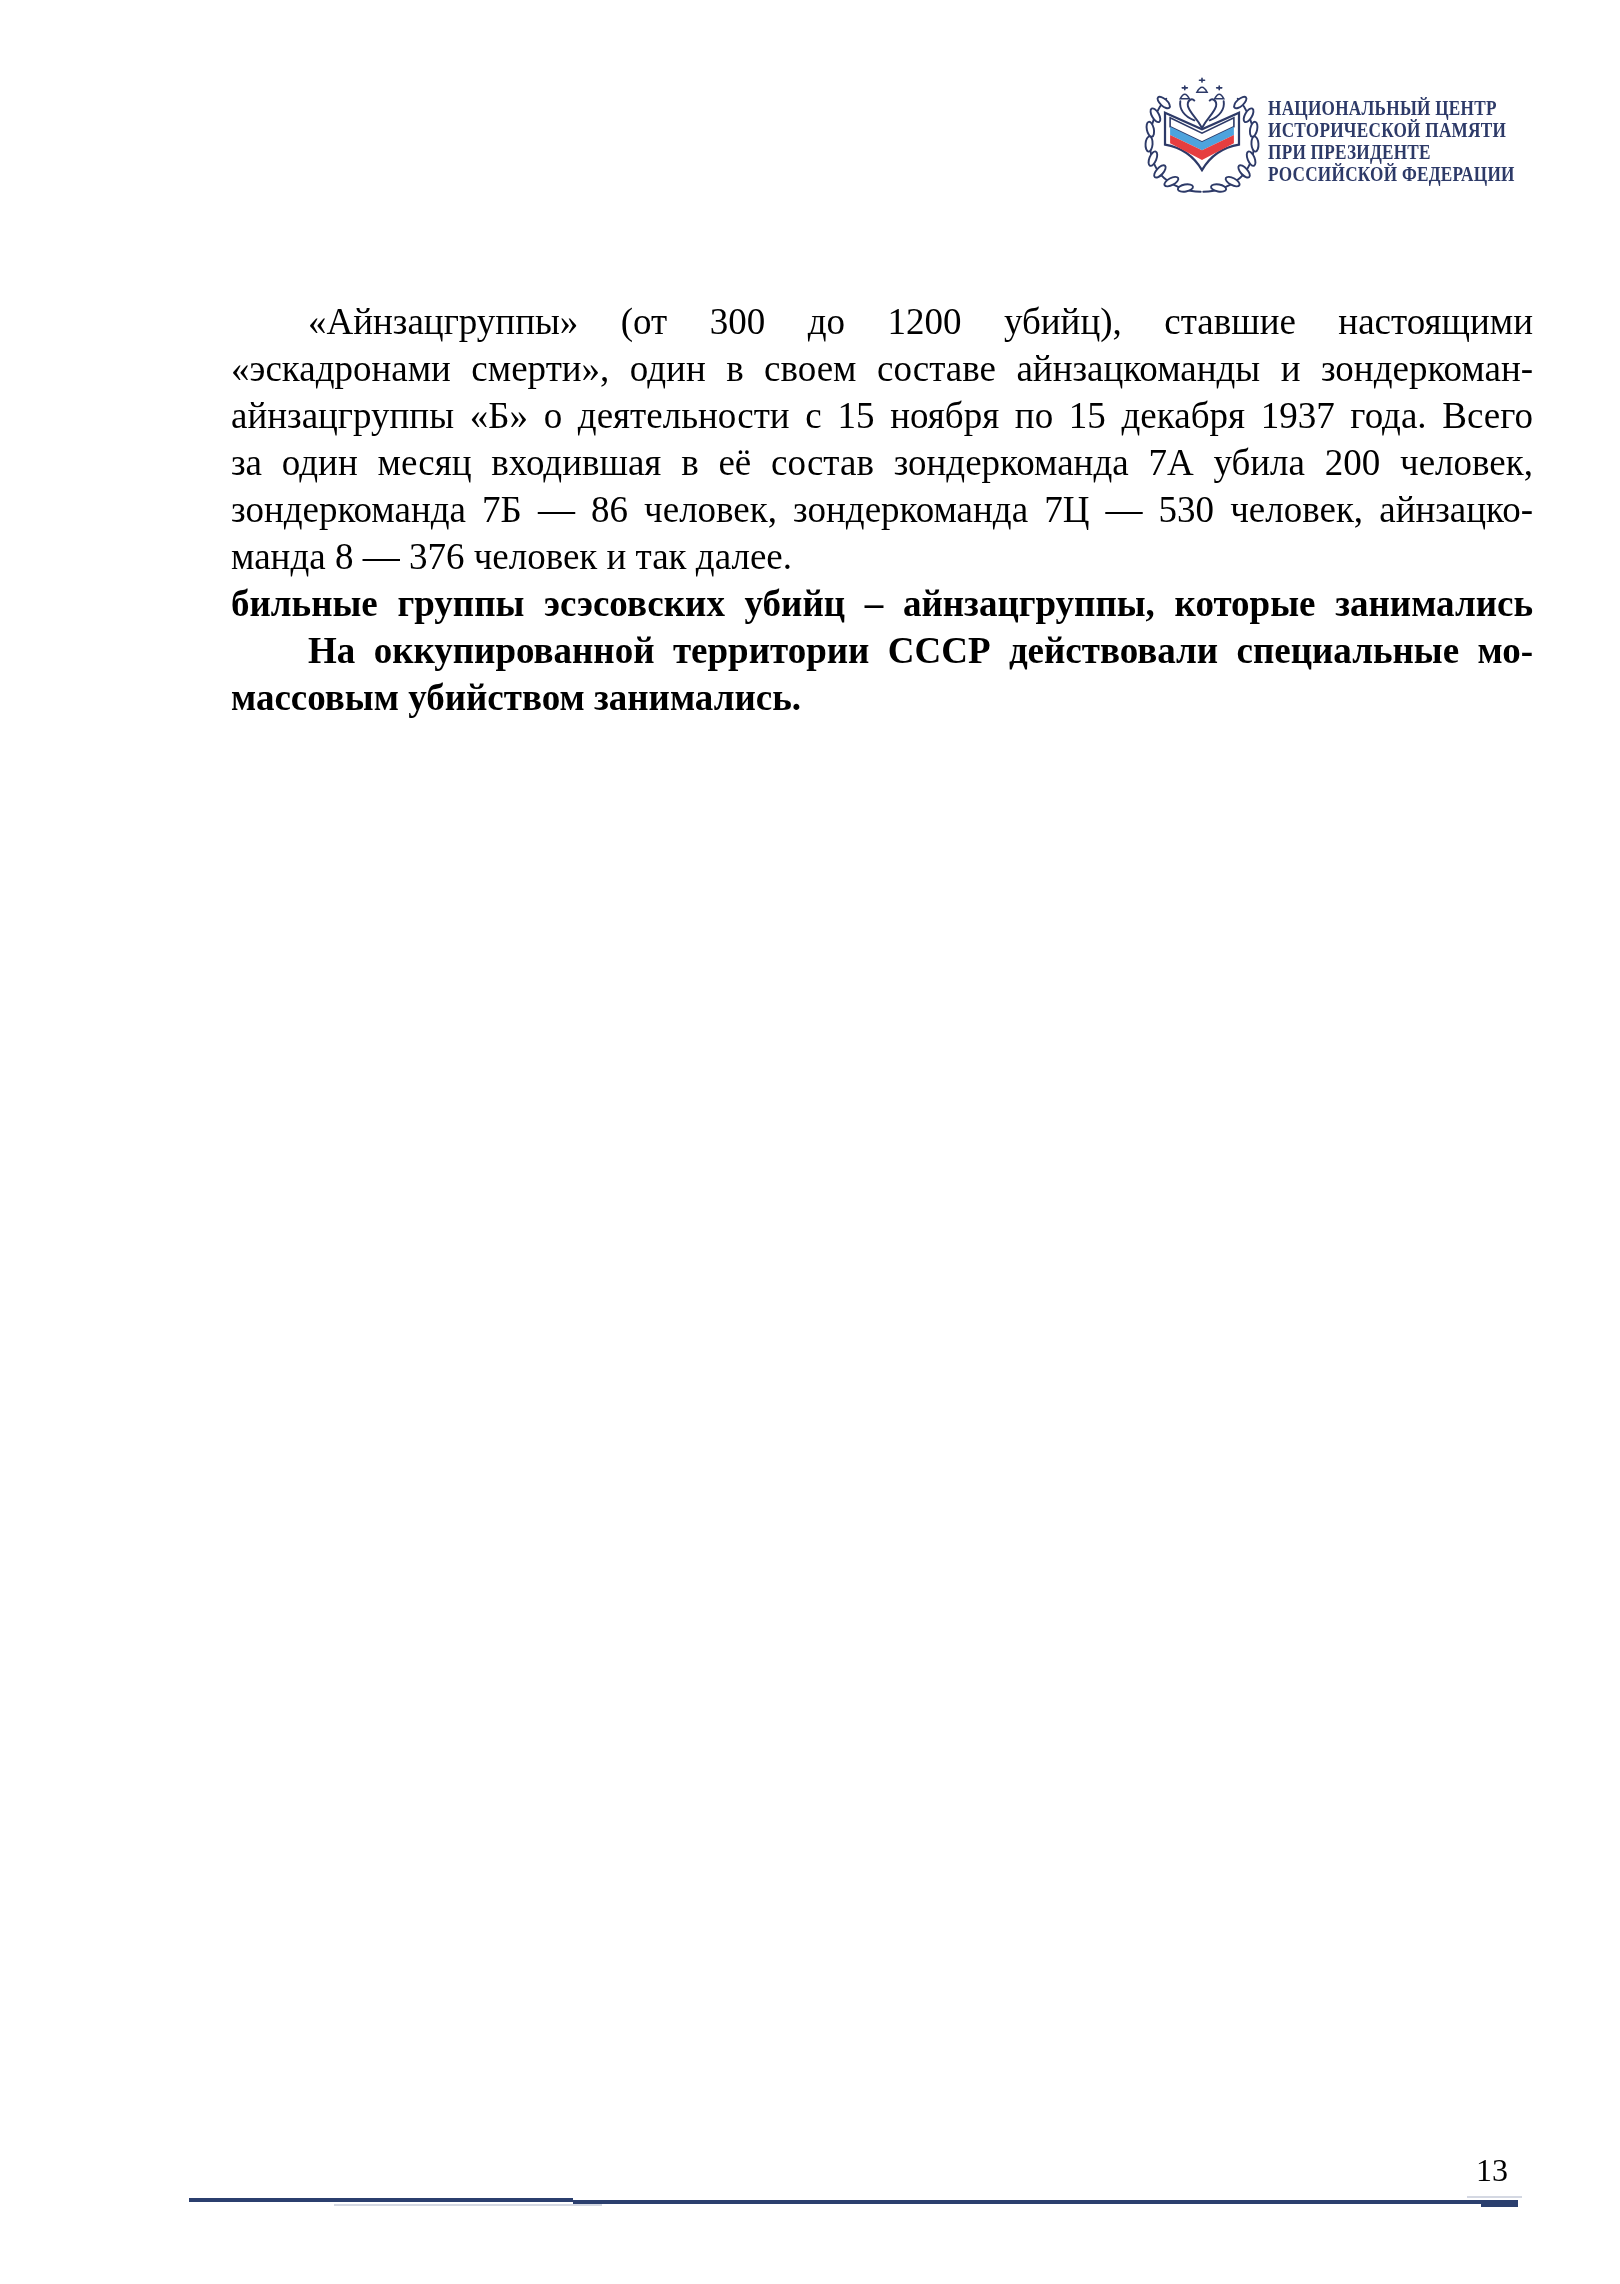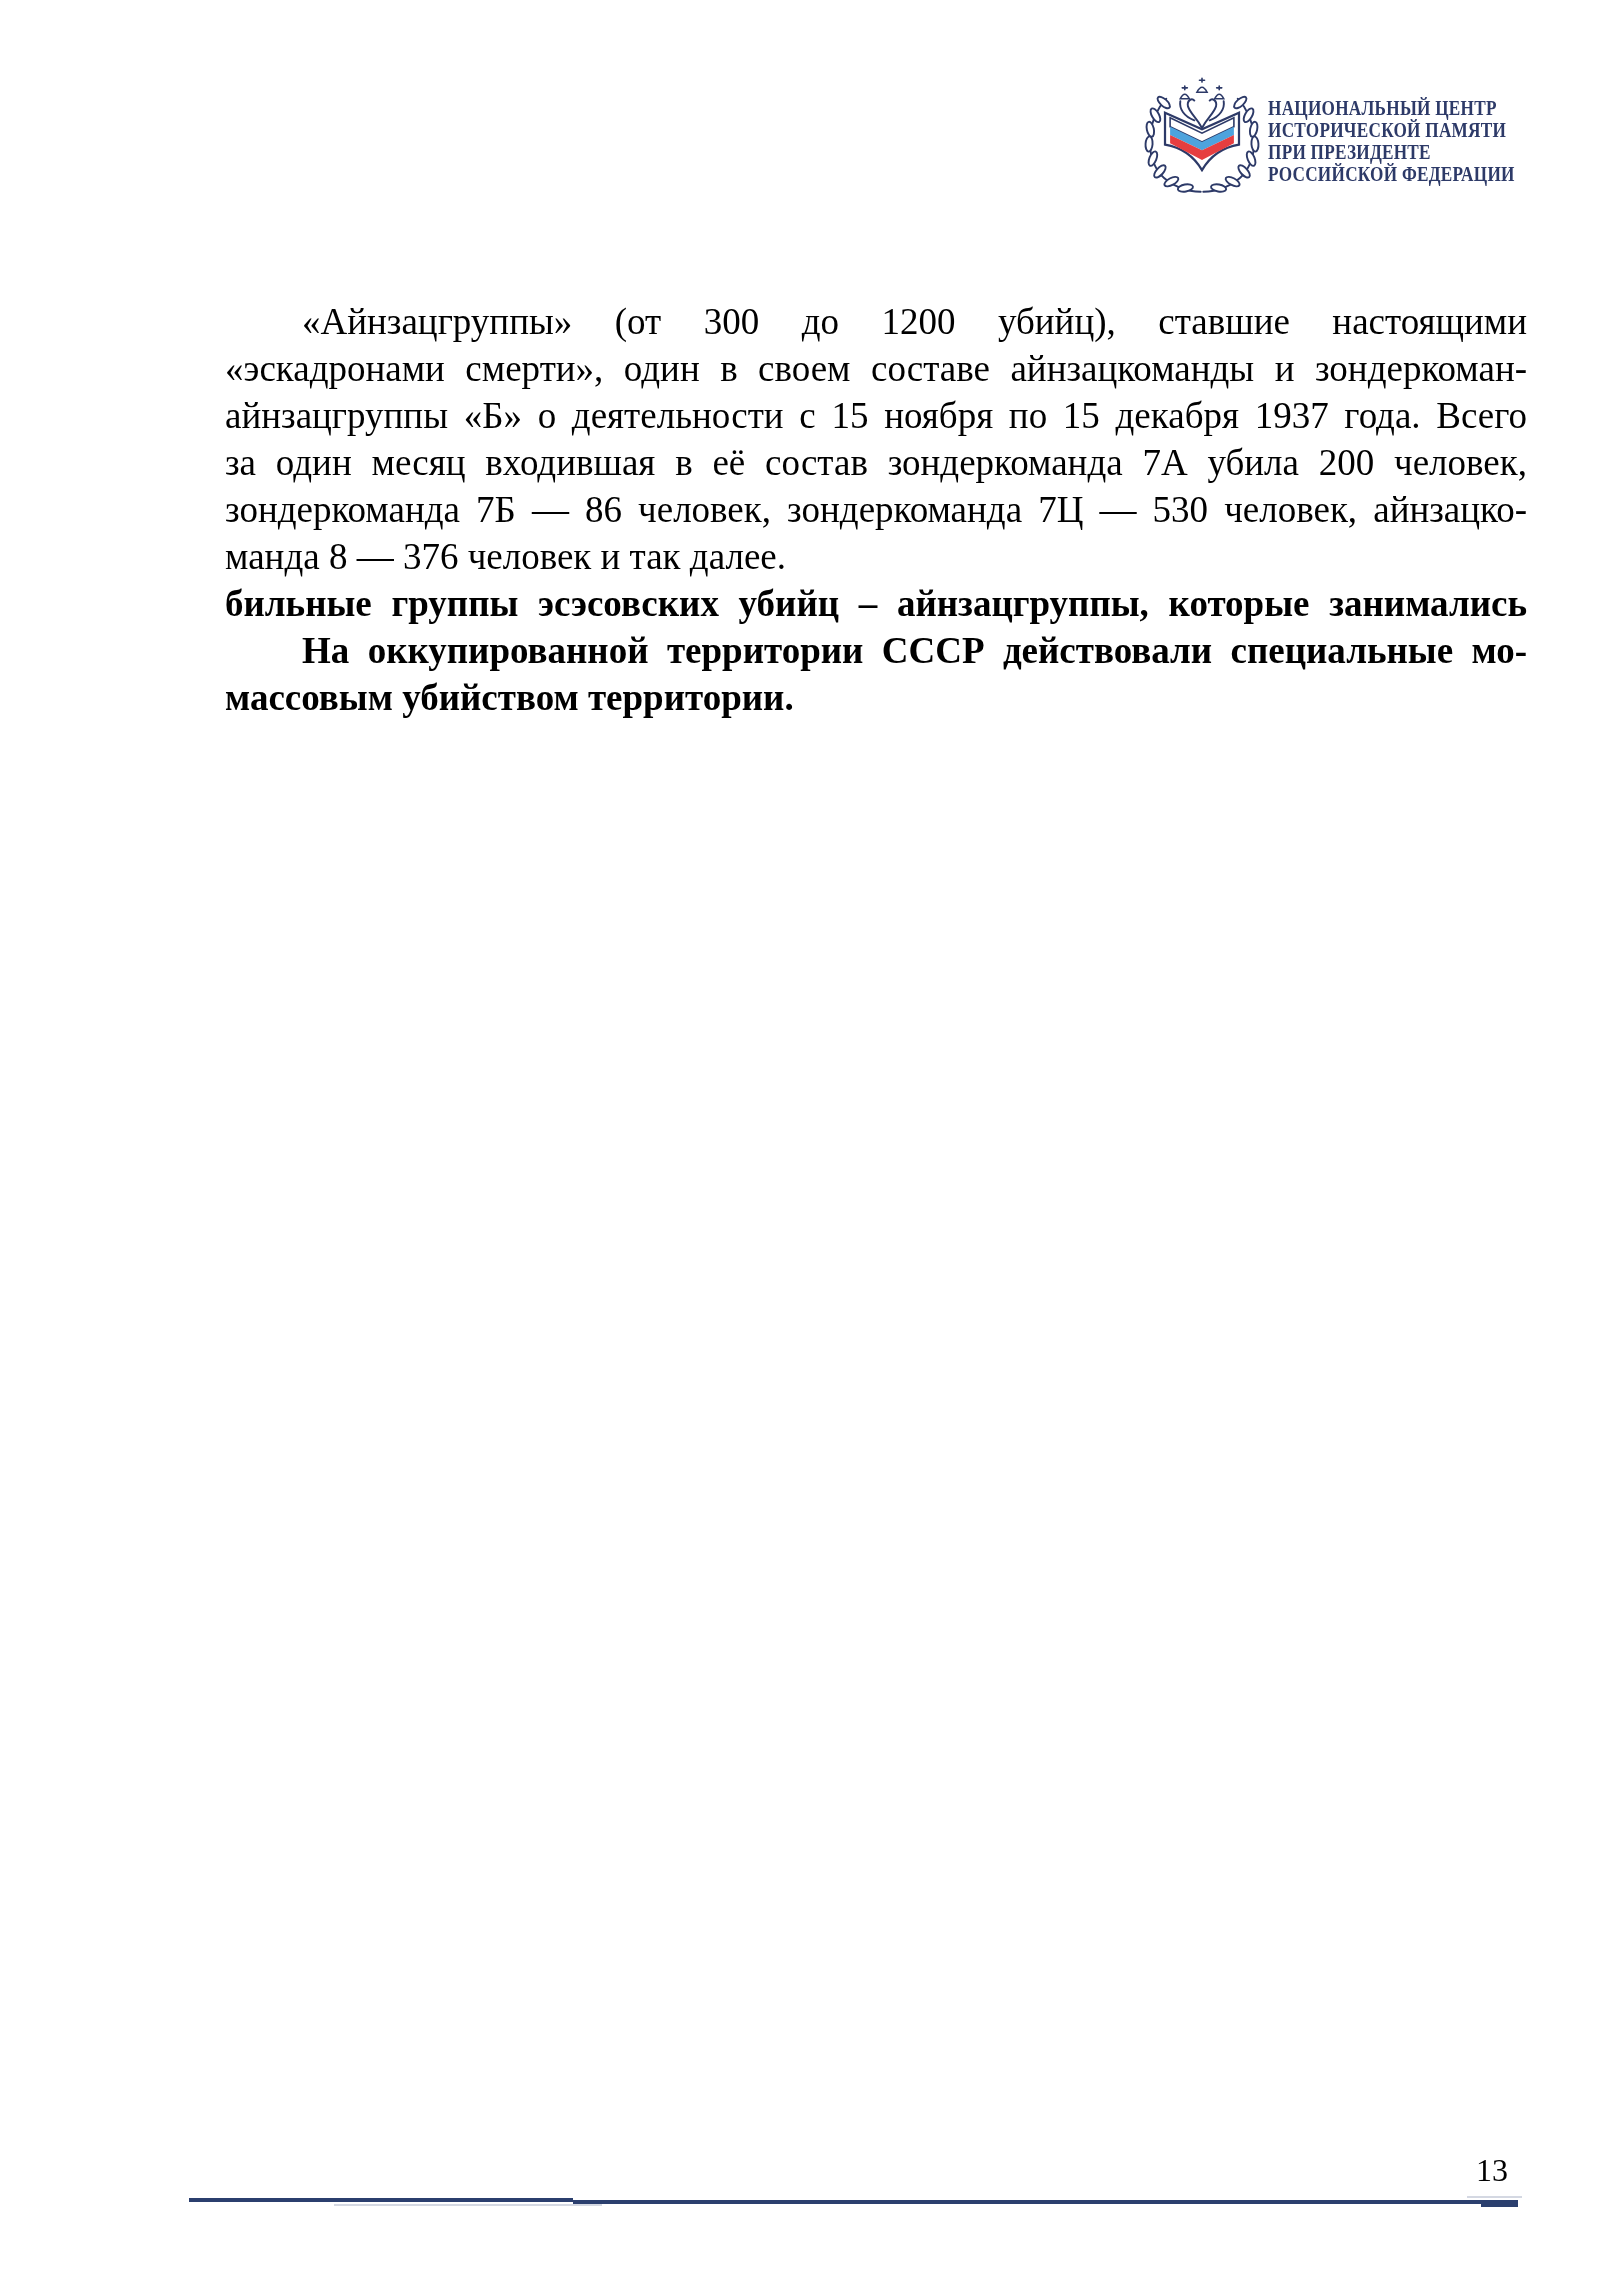--- a/index.html
+++ b/index.html
@@ -22,21 +22,21 @@
     position: absolute; left: 1268px; top: 97px;
     font-weight: bold; font-size: 20px; line-height: 22px;
     letter-spacing: 0.3px;
     color: #2d3a68;
     transform: scaleX(0.86); transform-origin: left top;
     white-space: nowrap;
   }
 
   
   .body-text {
-    position: absolute; left: 225px; top: 298px;
+    position: absolute; left: 231px; top: 298px;
     width: 1302px;
     font-size: 37px; line-height: 47px;
   }
   .tl {
     height: 47px;
     text-align: justify;
     text-align-last: justify;
     white-space: normal;
   }
   .tl.ind { text-indent: 77px; }
@@ -119,21 +119,21 @@
       <div class="tl ind">«Айнзацгруппы» (от 300 до 1200 убийц), ставшие настоящими</div>
       <div class="tl">«эскадронами смерти», один в своем составе айнзацкоманды и зондеркоман-</div>
       <div class="tl">айнзацгруппы «Б» о деятельности с 15 ноября по 15 декабря 1937 года. Всего</div>
       <div class="tl">за один месяц входившая в её состав зондеркоманда 7А убила 200 человек,</div>
       <div class="tl">зондеркоманда 7Б — 86 человек, зондеркоманда 7Ц — 530 человек, айнзацко-</div>
       <div class="tl last">манда 8 — 376 человек и так далее.</div>
     </section>
     <section class="bold-par">
       <div class="tl">бильные группы эсэсовских убийц – айнзацгруппы, которые занимались</div>
       <div class="tl ind">На оккупированной территории СССР действовали специальные мо-</div>
-      <div class="tl last">массовым убийством территории.</div>
+      <div class="tl last">массовым убийством занимались.</div>
     </section>
   </div>
 
   <div class="page-num">13</div>
 
   <div class="rule" style="left:189px;  top:2198px; width:384px;  height:3.9px;"></div>
   <div class="rule" style="left:573px;  top:2200px; width:945px; height:3.9px;"></div>
   <div class="rule" style="left:1481px; top:2204px; width:37px;   height:2.6px;"></div>
   <div class="rule-shadow" style="left:334px;  top:2204px; width:268px;  height:2px;"></div>
   <div class="rule-shadow" style="left:1467px; top:2196px; width:55px;   height:2px;"></div>

